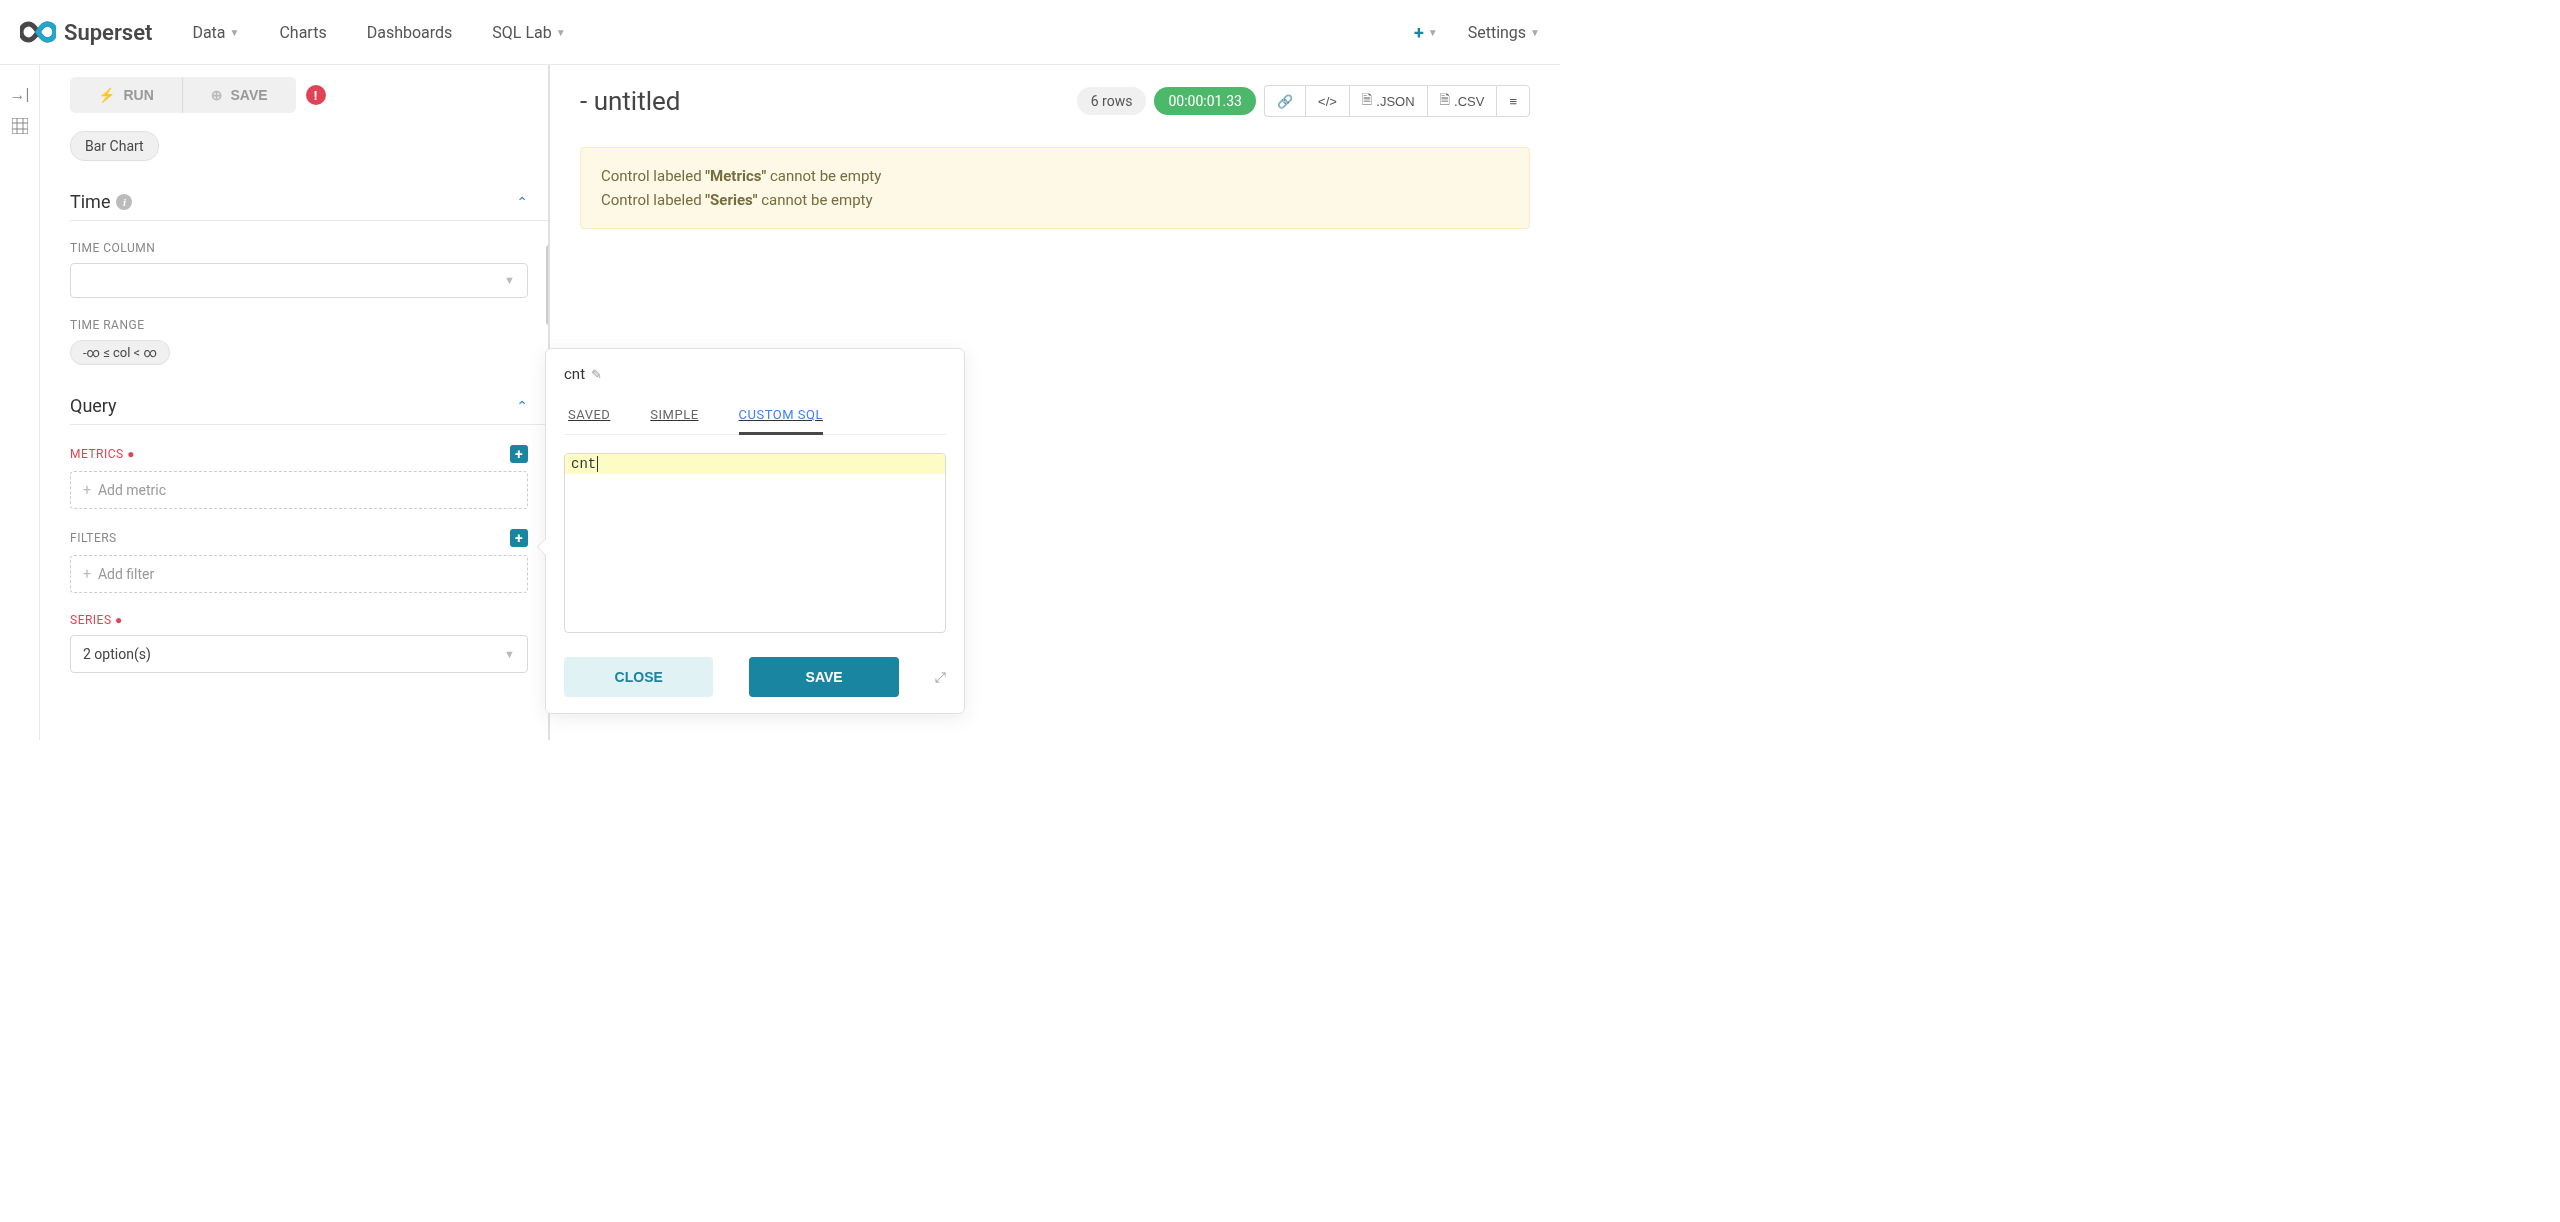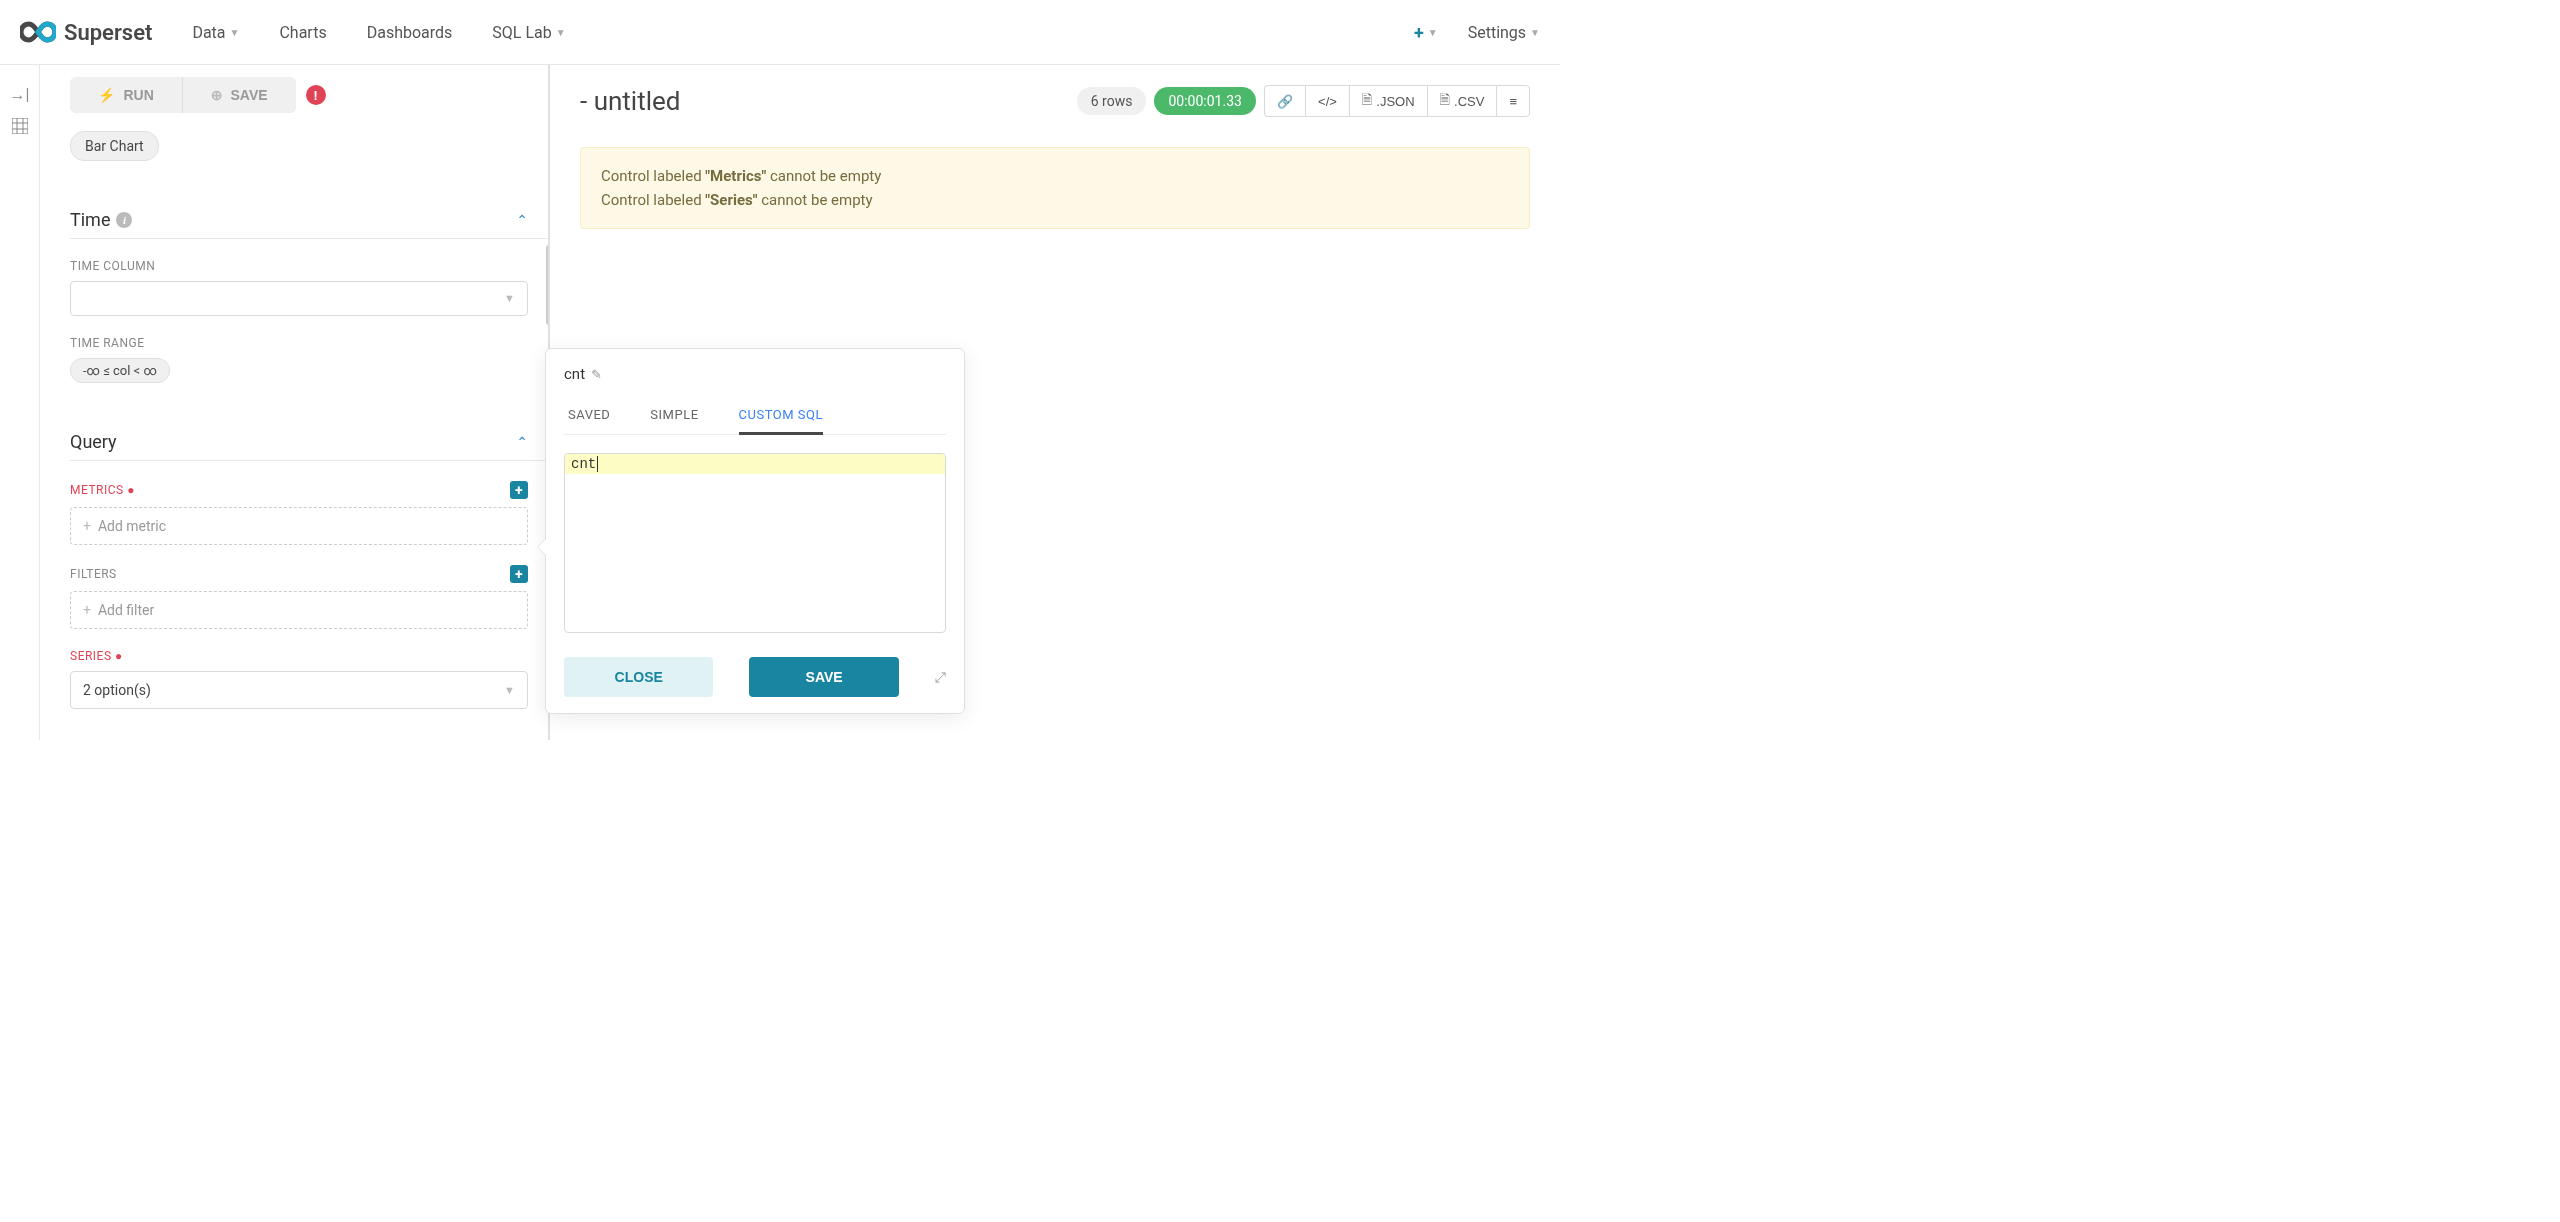--- a/index.html
+++ b/index.html
@@ -27,21 +27,21 @@
 .drag-handle { position: absolute; right: -4px; top: 180px; width: 6px; height: 80px; background: #ccc; border-radius: 3px; }
 
 .action-bar { display: flex; align-items: center; gap: 10px; }
 .btn-group { display: flex; background: #f0f0f0; border-radius: 6px; overflow: hidden; }
 .btn-run, .btn-save { padding: 10px 28px; font-size: 14px; font-weight: 600; color: #999; background: #f0f0f0; border: none; cursor: pointer; display: flex; align-items: center; gap: 8px; }
 .btn-run { border-right: 1px solid #ddd; }
 .alert-icon { width: 20px; height: 20px; background: #e04355; border-radius: 50%; color: #fff; display: flex; align-items: center; justify-content: center; font-weight: 700; font-size: 13px; }
 
 .viz-chip { margin-top: 18px; display: inline-block; background: #f0f0f0; border: 1px solid #e0e0e0; border-radius: 14px; padding: 6px 14px; font-size: 14px; color: #484848; }
 
-.section { margin-top: 48px; }
+.section { margin-top: 30px; }
 .section-header { display: flex; align-items: center; justify-content: space-between; padding-bottom: 8px; border-bottom: 1px solid #e8e8e8; cursor: pointer; padding-right: 20px; }
 .section-title { font-size: 18px; color: #333; display: flex; align-items: center; gap: 6px; }
 .chevron { color: #3b8bc9; font-size: 14px; }
 .info-bubble { width: 16px; height: 16px; background: #bbb; border-radius: 50%; display: inline-flex; align-items: center; justify-content: center; font-size: 11px; color: #fff; font-weight: 700; font-style: italic; font-family: Georgia, serif; }
 
 .field { margin-top: 20px; padding-right: 20px; }
 .field-label { font-size: 12px; color: #888; letter-spacing: 0.5px; margin-bottom: 8px; display: flex; align-items: center; justify-content: space-between; }
 .field-label.error { color: #e04355; }
 .field-label.error .label-text::after { content: ""; }
 .add-btn { width: 18px; height: 18px; background: #1a85a0; color: #fff; border-radius: 3px; display: flex; align-items: center; justify-content: center; font-size: 14px; font-weight: 700; cursor: pointer; }
@@ -66,21 +66,21 @@
 .tool-group .tool-btn:last-child { border-top-right-radius: 4px; border-bottom-right-radius: 4px; border-right: 1px solid #d9d9d9; }
 
 .warning-box { margin-top: 30px; background: #fdf9e6; border: 1px solid #f5eec0; border-radius: 4px; padding: 16px 20px; font-size: 15px; color: #776c3e; line-height: 1.6; }
 .warning-box b { font-weight: 700; }
 
 
 .popover { position: absolute; left: 545px; top: 348px; width: 420px; background: #fff; border: 1px solid #e0e0e0; border-radius: 6px; box-shadow: 0 4px 20px rgba(0,0,0,0.08); padding: 16px 18px; z-index: 100; }
 .popover-arrow { position: absolute; left: -8px; top: 190px; width: 0; height: 0; border-top: 8px solid transparent; border-bottom: 8px solid transparent; border-right: 8px solid #fff; filter: drop-shadow(-1px 0 0 #e0e0e0); }
 .popover-title { font-size: 15px; color: #333; display: flex; align-items: center; gap: 6px; margin-bottom: 14px; }
 .pencil-icon { color: #999; font-size: 13px; }
-.popover-tabs { display: flex; gap: 40px; border-bottom: 1px solid #eee; padding: 0 4px; }
+.popover-tabs { display: flex; gap: 40px; border-bottom: 1px solid #eee; padding: 0 4px; text-decoration: underline; }
 .popover-tab { padding: 10px 0; font-size: 13px; color: #666; letter-spacing: 0.5px; cursor: pointer; border-bottom: 3px solid transparent; margin-bottom: -1px; }
 .popover-tab.active { border-bottom-color: #484848; color: #3b82f6; text-align: center; }
 .sql-editor { margin-top: 18px; width: 100%; height: 180px; border: 1px solid #d9d9d9; border-radius: 4px; background: #fff; font-family: "Courier New", monospace; font-size: 14px; color: #333; padding: 0; overflow: hidden; }
 .sql-line { background: #fcfcc4; padding: 2px 6px; display: flex; align-items: center; }
 .sql-cursor { display: inline-block; width: 1px; height: 16px; background: #333; margin-left: 1px; animation: blink 1s infinite; }
 @keyframes blink { 50% { opacity: 0; } }
 .popover-footer { display: flex; gap: 36px; margin-top: 24px; align-items: center; }
 .btn-close { flex: 1; background: #e0f2f4; color: #1a85a0; border: none; padding: 12px; font-size: 14px; font-weight: 600; border-radius: 4px; cursor: pointer; }
 .btn-save2 { flex: 1; background: #1a85a0; color: #fff; border: none; padding: 12px; font-size: 14px; font-weight: 600; border-radius: 4px; cursor: pointer; }
 .expand-icon { color: #999; font-size: 14px; cursor: pointer; }

